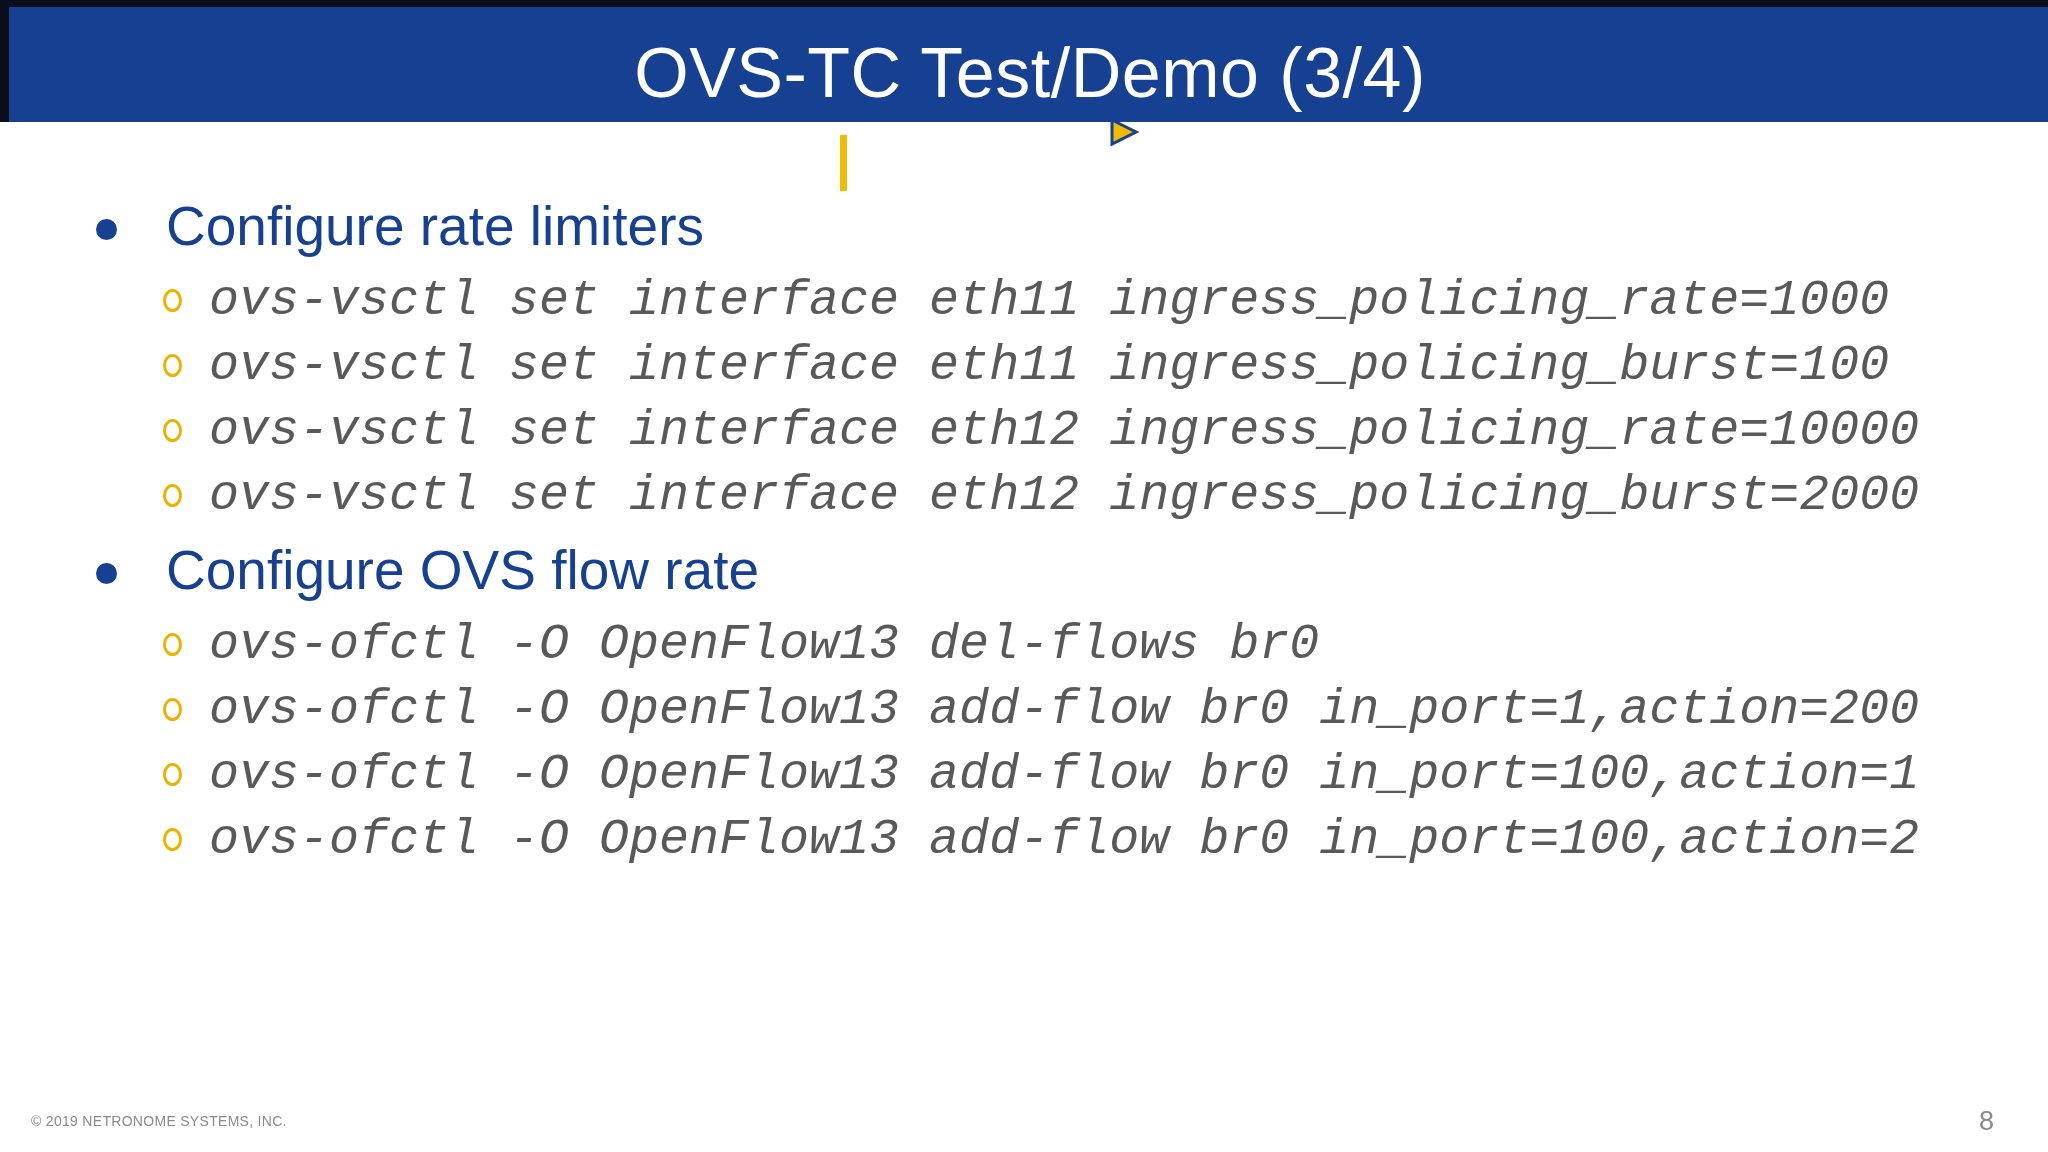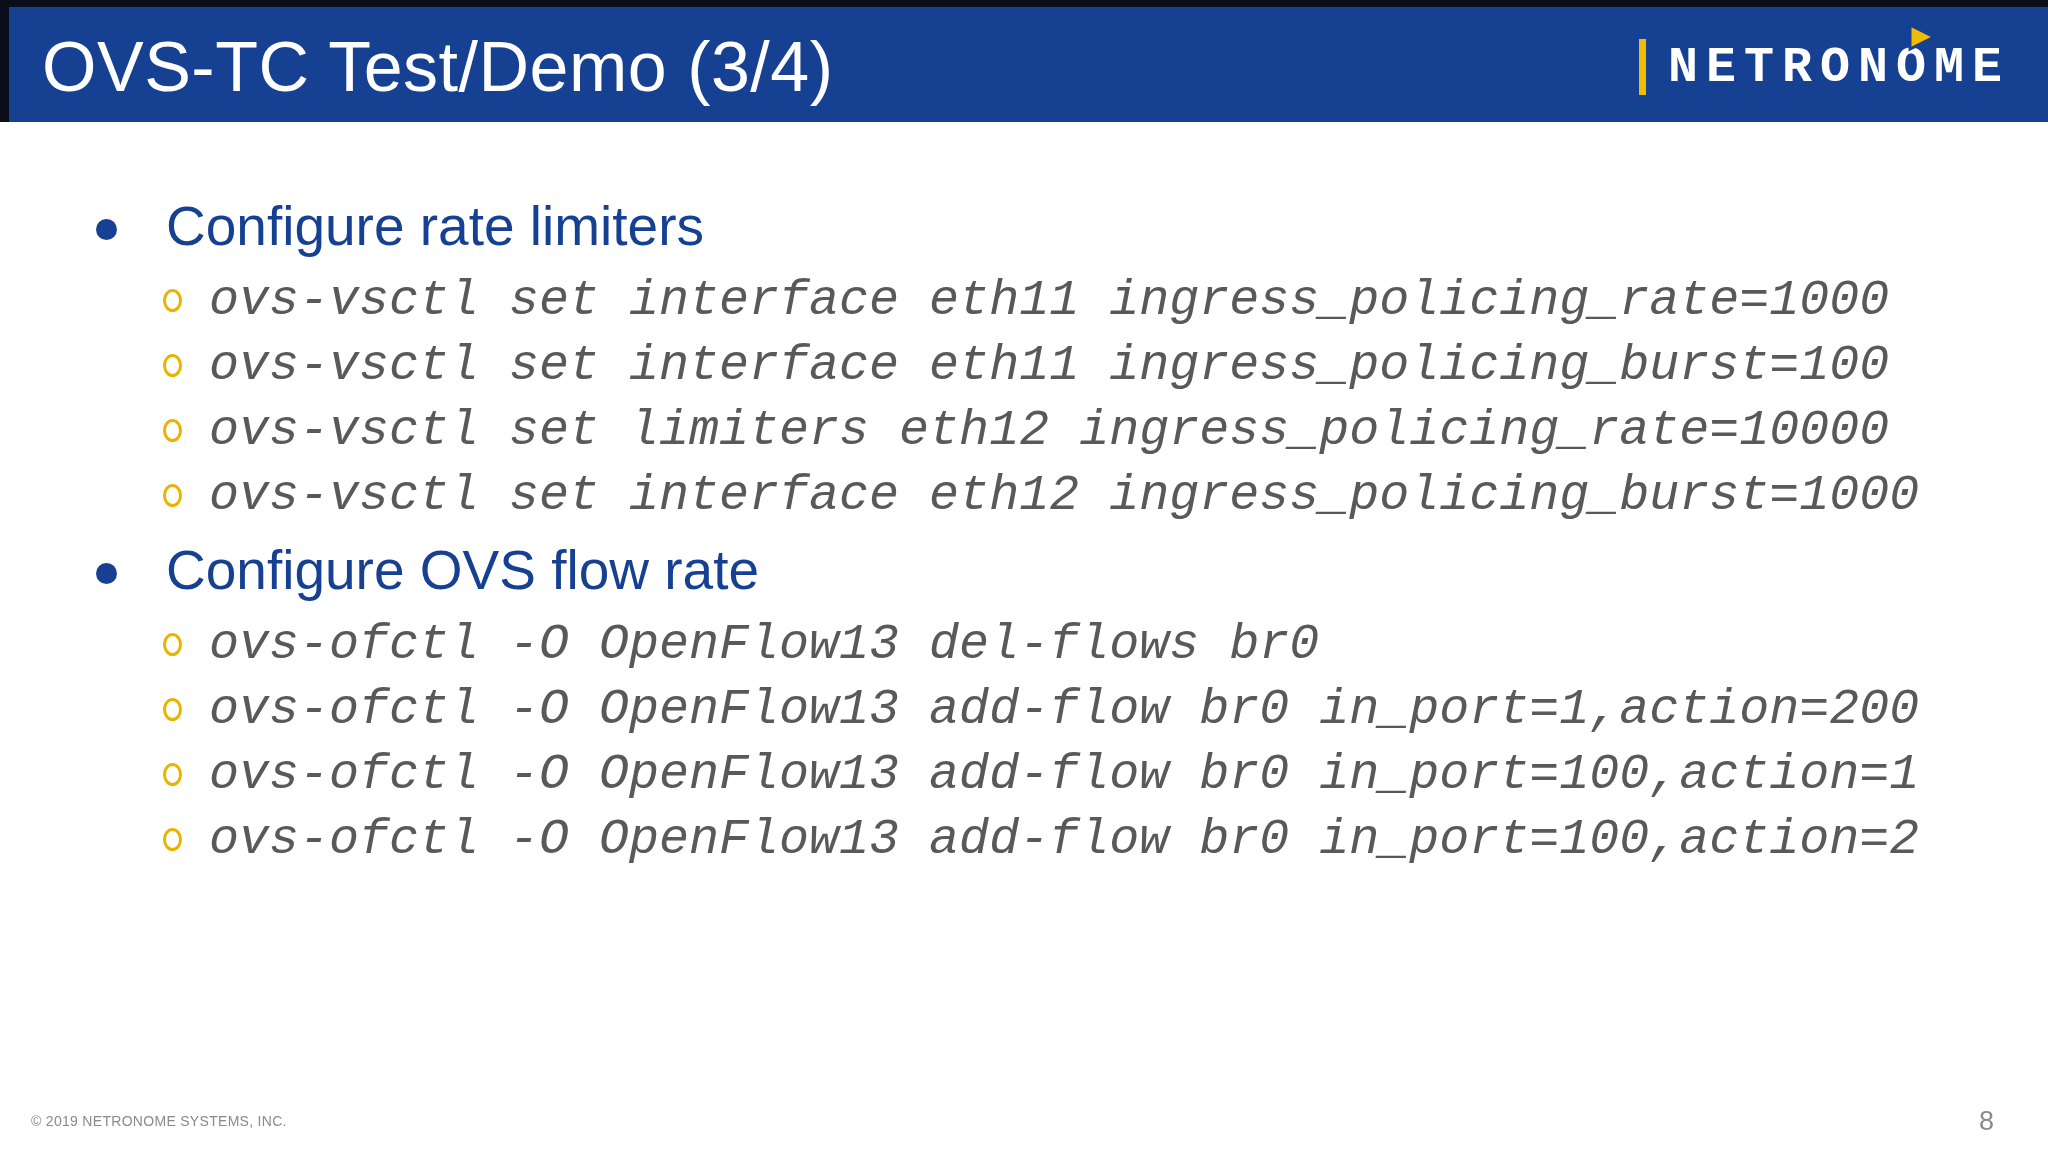--- a/index.html
+++ b/index.html
@@ -17,20 +17,21 @@
   .header {
     position: absolute;
     top: 0; left: 0;
     width: 2048px; height: 122px;
     background: #164193;
     display: flex;
     align-items: center;
     justify-content: space-between;
     box-sizing: border-box;
     padding: 12px 30px 0 42px;
+    flex-direction: column;
   }
   .edge-top {
     position: absolute; top: 0; left: 0;
     width: 2048px; height: 7px;
     background: #0a0e1a; z-index: 6;
   }
   .edge-left {
     position: absolute; top: 0; left: 0;
     width: 9px; height: 122px;
     background: #0a0e1a; z-index: 6;
@@ -160,25 +161,25 @@
     <div class="code-line">
       <span class="circle-bullet"></span>
       <code>ovs-vsctl set interface eth11 ingress_policing_rate=1000</code>
     </div>
     <div class="code-line">
       <span class="circle-bullet"></span>
       <code>ovs-vsctl set interface eth11 ingress_policing_burst=100</code>
     </div>
     <div class="code-line">
       <span class="circle-bullet"></span>
-      <code>ovs-vsctl set limiters eth12 ingress_policing_rate=10000</code>
-    </div>
-    <div class="code-line">
-      <span class="circle-bullet"></span>
-      <code>ovs-vsctl set interface eth12 ingress_policing_burst=1000</code>
+      <code>ovs-vsctl set interface eth12 ingress_policing_rate=10000</code>
+    </div>
+    <div class="code-line">
+      <span class="circle-bullet"></span>
+      <code>ovs-vsctl set interface eth12 ingress_policing_burst=2000</code>
     </div>
 
     <div class="section-heading">
       <span class="dot-bullet"></span>
       <span>Configure OVS flow rate</span>
     </div>
 
     <div class="code-line">
       <span class="circle-bullet"></span>
       <code>ovs-ofctl -O OpenFlow13 del-flows br0</code>

